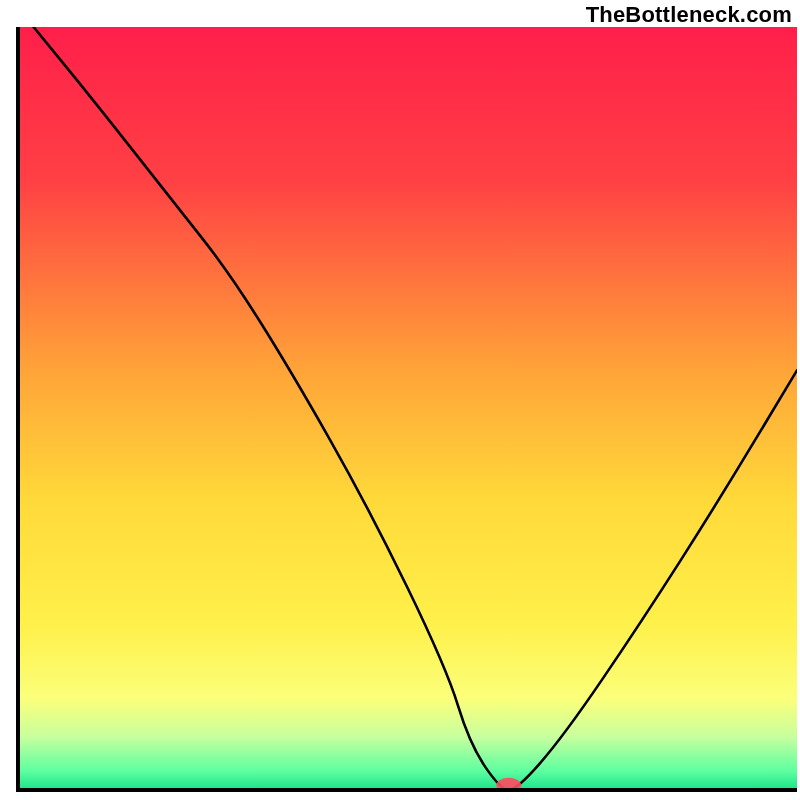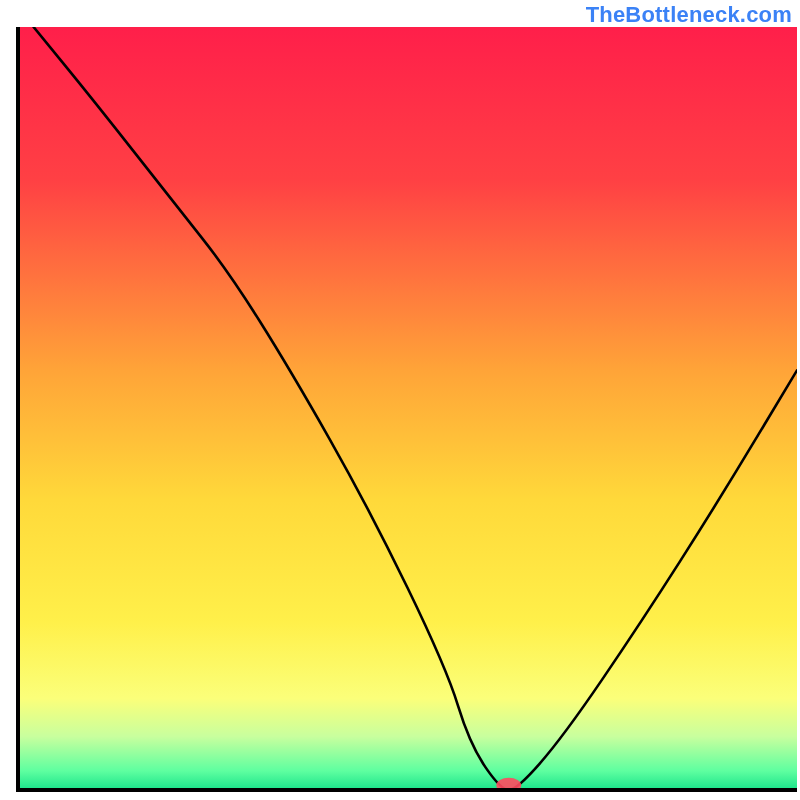--- a/index.html
+++ b/index.html
@@ -14,21 +14,21 @@
     position: relative;
     width: 800px;
     height: 800px;
   }
   .watermark {
     position: absolute;
     top: 2px;
     right: 8px;
     font-size: 22px;
     font-weight: 600;
-    color: #3b82f6;
+    color: #000000;
     letter-spacing: 0.2px;
   }
   svg { display: block; }
 </style>
 </head>
 <body>
 
 <div class="stage">
   <div class="watermark">TheBottleneck.com</div>
 

